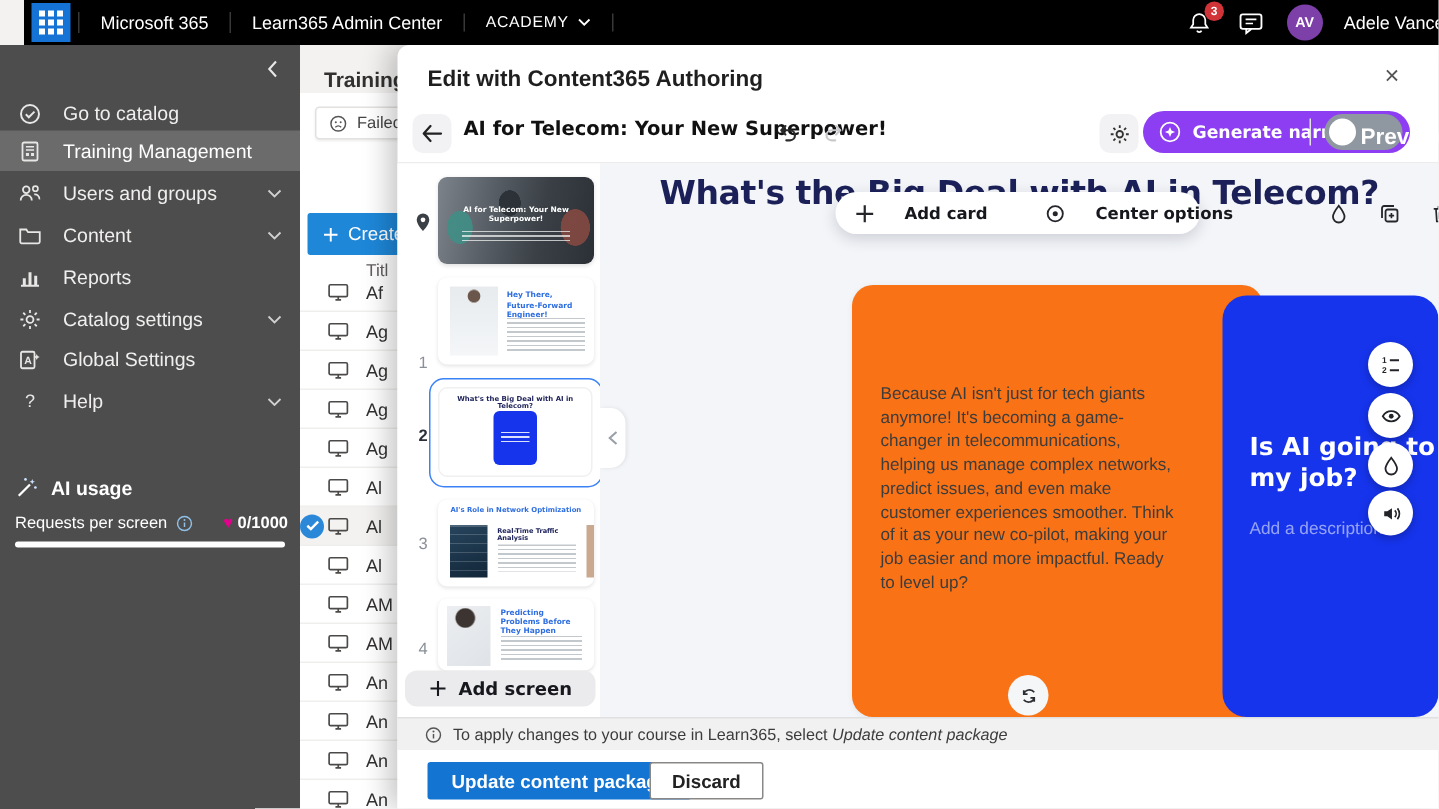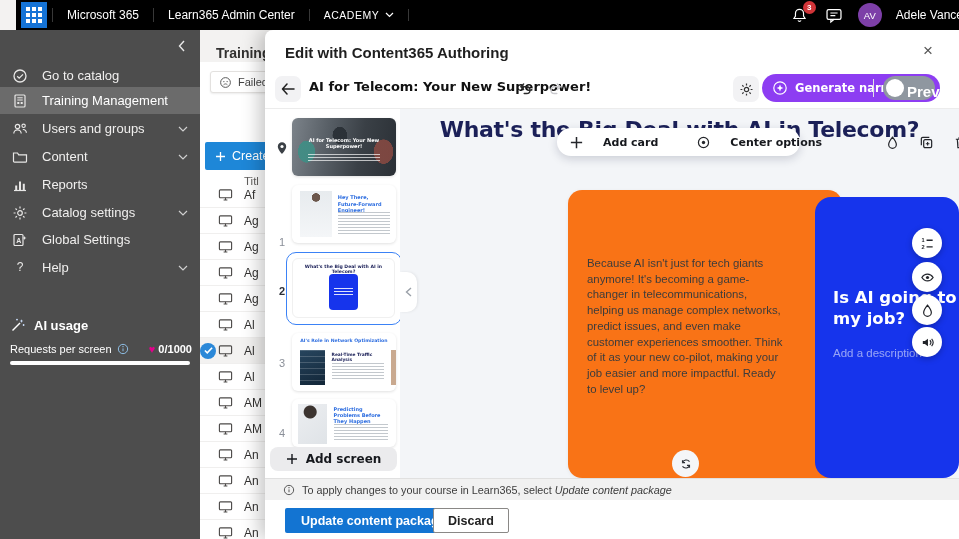--- a/index.html
+++ b/index.html
@@ -10,21 +10,21 @@
   
   .topbar{position:absolute;left:16px;top:0;width:959px;height:30px;background:#000;color:#fff;display:flex;align-items:center;z-index:40}
   .waffle{width:36px;display:flex;align-items:center;justify-content:center}
   .waffle .sq{width:26px;height:26px;background:#1573d6;display:grid;grid-template-columns:repeat(3,4px);grid-template-rows:repeat(3,4px);gap:2px;align-content:center;justify-content:center}
   .waffle .sq i{background:#fff;display:block}
   .tb-item{display:flex;align-items:center;padding:0 14px;font-size:12px;border-left:1px solid #383838}
   .tb-item.tenant{font-size:10.5px;letter-spacing:.5px;gap:6px;border-right:1px solid #383838}
   .tb-right{margin-left:auto;display:flex;align-items:center;gap:14px;padding-right:12px}
   .tb-ic{position:relative;width:20px;height:20px;color:#fff;display:flex;align-items:center;justify-content:center}
   .badge{position:absolute;top:-4px;right:-6px;min-width:13px;height:13px;border-radius:7px;background:#d13438;color:#fff;font-size:8px;font-weight:700;display:flex;align-items:center;justify-content:center;padding:0 2px}
-  .avatar{width:24px;height:24px;border-radius:50%;background:#7d3fa8;color:#fff;font-size:9.5px;font-weight:400;display:flex;align-items:center;justify-content:center}
+  .avatar{width:24px;height:24px;border-radius:50%;background:#7d3fa8;color:#fff;font-size:9.5px;font-weight:700;display:flex;align-items:center;justify-content:center}
   .uname{font-size:12px}
 
   
   .sidebar{position:absolute;left:0;top:30px;width:200px;height:509px;background:#4d4d4d;color:#f0efee;z-index:30}
   .sb-collapse{position:absolute;right:10px;top:8px;color:#e8e8e8;width:16px;height:16px}
   .sb-item{position:absolute;left:0;width:200px;height:27px;display:flex;align-items:center;gap:14px;padding-left:12px;font-size:13px;cursor:pointer}
   .sb-item .ic{width:16px;height:16px;color:#e8e7e6;flex:0 0 16px}
   .sb-item .chev{margin-left:auto;margin-right:12px;color:#d0d0d0}
   .sb-item.sel{background:#6b6b6b;color:#fff}
   .sb-ai{position:absolute;left:10px;top:287px;display:flex;align-items:center;gap:8px;font-size:13px;font-weight:700;color:#fff}

